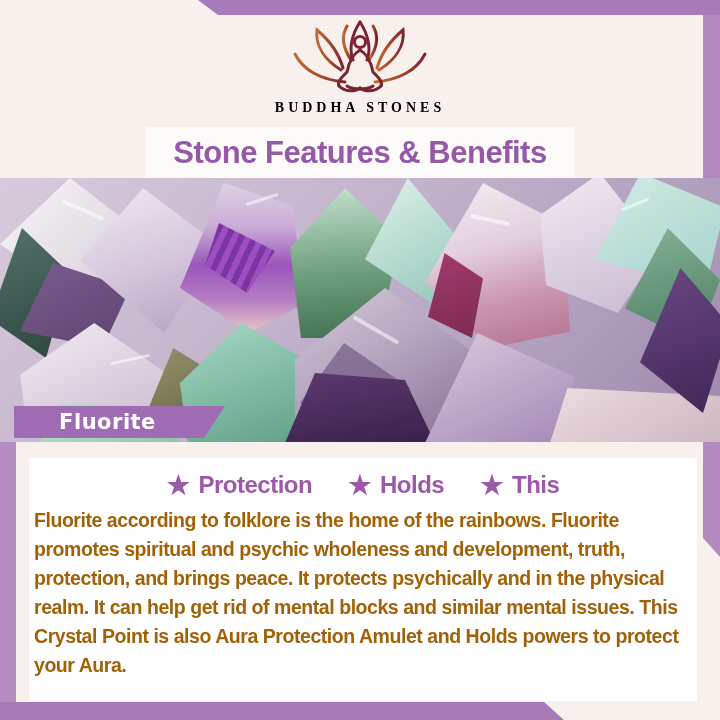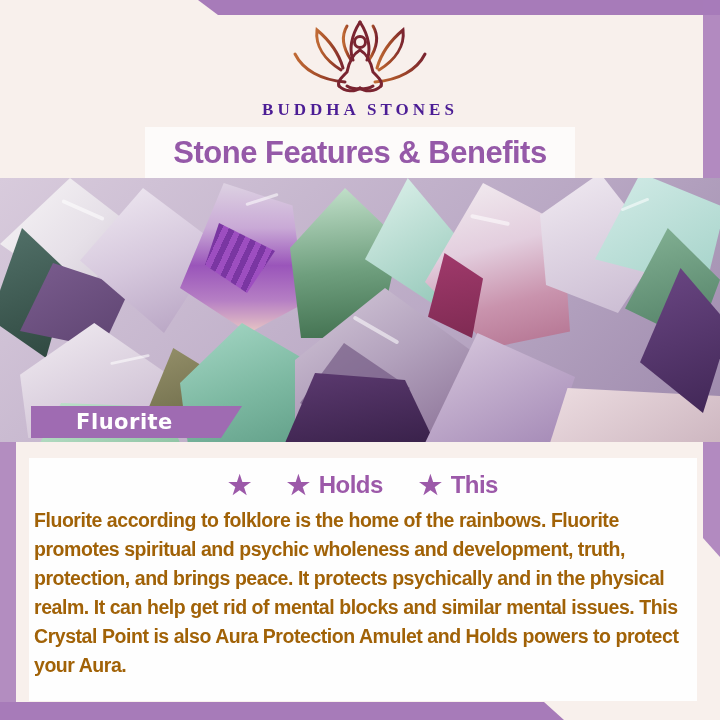--- a/index.html
+++ b/index.html
@@ -16,21 +16,21 @@
     clip-path:polygon(0 0, 100% 0, 100% 100%, 0 calc(100% - 19px)); }
   .frame-left { left:0; top:178px; width:16px; height:542px; background:rgba(167,123,185,0.85);
     clip-path:polygon(0 0, 100% 22px, 100% 100%, 0 100%); }
   .frame-bottom { left:0; bottom:0; width:564px; height:18px;
     clip-path:polygon(0 0, 544px 0, 100% 100%, 0 100%); }
 
   
   .logo-wrap { position:absolute; top:20px; left:0; width:720px; text-align:center; }
   .logo-svg { display:block; margin:0 auto; }
   .brand-name { display:block; margin-top:2px; font-family:"Liberation Serif", serif;
-    font-size:17px; letter-spacing:4px; color:#4c1d95; font-weight:600; }
+    font-size:14px; letter-spacing:4px; color:#000000; font-weight:600; }
 
   
   .heading-box { position:absolute; left:145px; top:127px; width:430px; height:51px;
     background:#fdfbfa; display:flex; align-items:center; justify-content:center; }
   .heading-title { color:#9559a8; font-size:31px; font-weight:bold; letter-spacing:-0.5px; }
 
   
   .photo { position:absolute; left:0; top:178px; width:720px; height:264px; overflow:hidden;
     background:linear-gradient(135deg,#d8cbdc 0%,#b9a8c4 60%,#9c88ab 100%); }
   .cr { position:absolute; }
@@ -82,21 +82,21 @@
     background:linear-gradient(160deg,#6b4784,#402655); }
   .spark { position:absolute; background:rgba(255,255,255,.55); border-radius:2px; }
   .s1 { left:60px; top:30px; width:46px; height:4px; transform:rotate(24deg); }
   .s2 { left:245px; top:20px; width:34px; height:3px; transform:rotate(-18deg); }
   .s3 { left:470px; top:40px; width:40px; height:4px; transform:rotate(12deg); }
   .s4 { left:350px; top:150px; width:52px; height:4px; transform:rotate(30deg); }
   .s5 { left:620px; top:25px; width:30px; height:3px; transform:rotate(-22deg); }
   .s6 { left:110px; top:180px; width:40px; height:3px; transform:rotate(-12deg); }
 
   
-  .stone-ribbon { position:absolute; left:31px; top:406px; width:211px; height:32px;
+  .stone-ribbon { position:absolute; left:14px; top:406px; width:211px; height:32px;
     background:#9f6bb2; clip-path:polygon(0 0,100% 0,calc(100% - 21px) 100%,0 100%);
     display:flex; align-items:center; justify-content:center; padding-right:24px; }
   .stone-ribbon span { color:#ffffff; font-family:"DejaVu Sans", sans-serif;
     font-weight:bold; font-size:21px; letter-spacing:0.5px; }
 
   
   .panel { position:absolute; left:29px; top:458px; width:668px; height:243px; background:#fefefe; }
   .features-row { margin-top:13px; display:flex; justify-content:center; gap:36px; }
   .feature { display:flex; align-items:center; gap:9px; color:#9c59a9;
     font-weight:bold; font-size:24px; letter-spacing:-0.5px; }
@@ -186,20 +186,21 @@
   </div>
 
   <div class="stone-ribbon">
     <span>Fluorite</span>
   </div>
 
   <div class="panel">
     <div class="features-row">
       <div class="feature">
         <span class="star">★</span>
+        <span>Protection</span>
       </div>
       <div class="feature">
         <span class="star">★</span>
         <span>Holds</span>
       </div>
       <div class="feature">
         <span class="star">★</span>
         <span>This</span>
       </div>
     </div>

